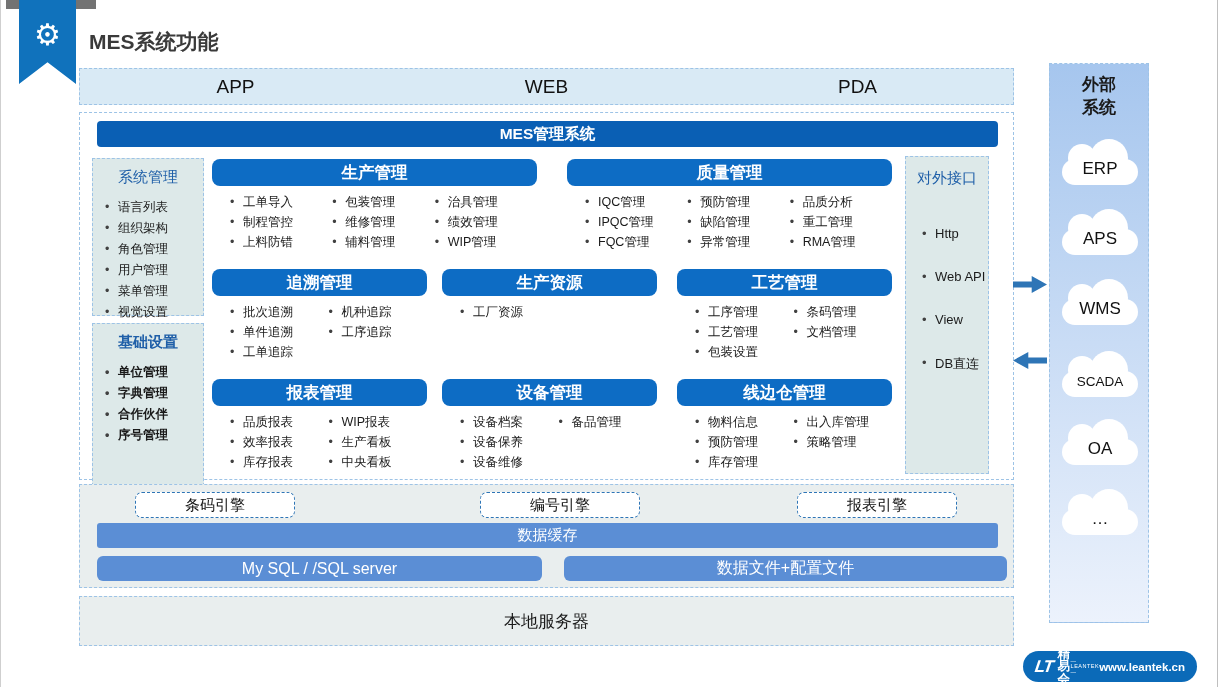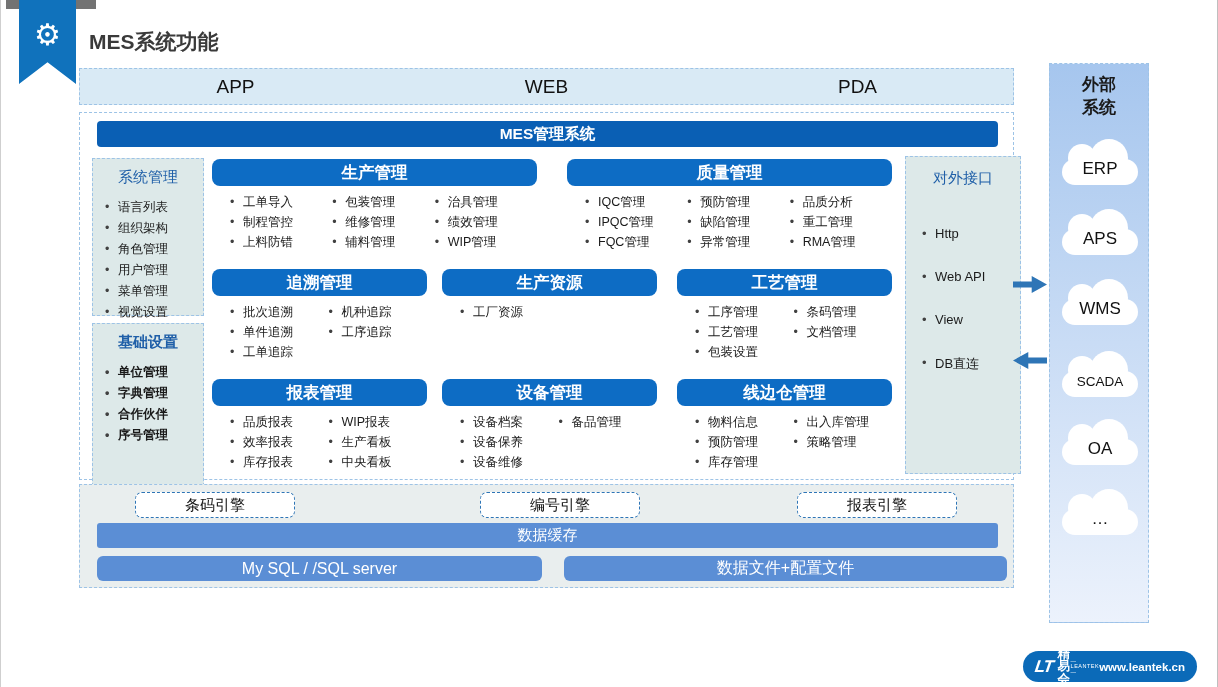--- a/index.html
+++ b/index.html
@@ -34,21 +34,21 @@
   .side-box li { position:relative; padding-left:13px; font-size:12.5px; line-height:21px; color:#1a1a1a; }
   li.bullet::before { content:"•"; position:absolute; left:0; color:#404040; }
 
   .section { position:absolute; }
   .sec-header { height:27px; border-radius:8px; background:var(--c-accent); color:#ffffff;
                 font-size:16.5px; font-weight:bold; display:flex; align-items:center; justify-content:center; }
   .sec-cols { display:flex; padding-left:18px; margin-top:6px; }
   .sec-cols ul { list-style:none; }
   .sec-cols li { position:relative; padding-left:13px; font-size:12.5px; line-height:20px; color:#1a1a1a; }
 
-  .iface-box { position:absolute; left:825px; top:43px; width:116px; height:318px;
+  .iface-box { position:absolute; left:825px; top:43px; width:84px; height:318px;
                background:var(--c-teal); border:1px dashed var(--c-dash); }
   .iface-box .sb-title { text-align:center; padding-top:12px; font-size:15px; color:var(--c-titleblue); }
   .iface-box ul { list-style:none; margin-top:38px; padding-left:16px; }
   .iface-box li { position:relative; padding-left:13px; font-size:13px; color:#1a1a1a; margin-bottom:28px; }
 
   
   .data-section { position:absolute; left:78px; top:484px; width:935px; height:104px;
                   background:var(--c-gray); border:1px dashed var(--c-dash); }
   .engine-btn { position:absolute; top:7px; width:160px; height:26px; background:#ffffff;
                 border:1px dashed var(--c-dash2); border-radius:7px; font-size:15px; color:#111111;
@@ -268,20 +268,21 @@
 
   <div class="data-section" id="data-section">
     <div class="cache-bar">数据缓存</div>
     <div class="db-bar left">My SQL / /SQL server</div>
     <div class="db-bar right">数据文件+配置文件</div>
   <div class="engine-btn" style="left: 55px;">条码引擎</div>
       <div class="engine-btn" style="left: 400px;">编号引擎</div>
       <div class="engine-btn" style="left: 717px;">报表引擎</div>
     </div>
 
+  <div class="local-server">本地服务器</div>
 
   <div class="external-panel">
     <div class="ext-title">外部系统</div>
     <div id="clouds">
         <div class="cloud" style="top: 95px;">
           <span>ERP</span>
         </div>
         <div class="cloud" style="top: 165px;">
           <span>APS</span>
         </div>

